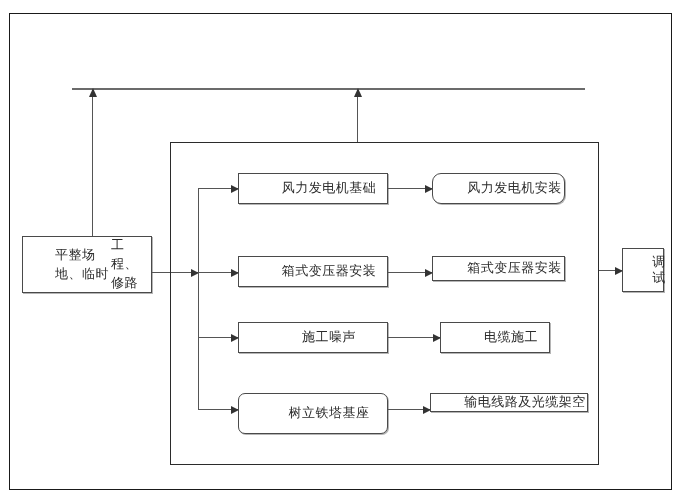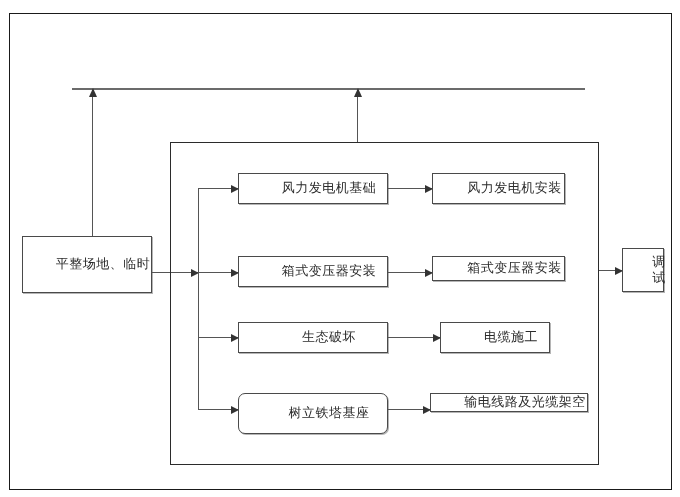--- a/index.html
+++ b/index.html
@@ -111,40 +111,41 @@
 
 
   <div class="hline thick" style="left:72px; top:88px; width:513px;"></div>
 
   <div class="vline arrow-up" style="left:92px; top:89px; height:147px;"></div>
 
   <div class="vline arrow-up" style="left:357px; top:89px; height:53px;"></div>
 
   <div class="box two-line" style="left:22px; top:236px; width:130px; height:57px; flex-direction:row;">
     <span>平整场地、临时</span>
+    <span>工程、修路</span>
   </div>
 
   <div class="hline arrow-right" style="left:152px; top:272px; width:46px;"></div>
 
   <div class="inner-frame"></div>
 
   <div class="vline" style="left:198px; top:188px; height:222px;"></div>
 
   <div class="hline arrow-right" style="left:198px; top:188px; width:40px;"></div>
   <div class="box" style="left:238px; top:173px; width:150px; height:31px;">风力发电机基础</div>
   <div class="hline arrow-right" style="left:388px; top:188px; width:44px;"></div>
-  <div class="box" style="left:432px; top:173px; width:133px; height:31px;">风力发电机安装</div>
+  <div class="box" style="left:432px; top:173px; width:133px; height:31px;border-radius:9px;">风力发电机安装</div>
 
   <div class="hline arrow-right" style="left:198px; top:272px; width:40px;"></div>
   <div class="box" style="left:238px; top:256px; width:150px; height:31px;">箱式变压器安装</div>
   <div class="hline arrow-right" style="left:388px; top:272px; width:44px;"></div>
   <div class="box" style="left:432px; top:256px; width:133px; height:25px;">箱式变压器安装</div>
 
   <div class="hline arrow-right" style="left:198px; top:337px; width:40px;"></div>
-  <div class="box" style="left:238px; top:322px; width:150px; height:31px;">生态破坏</div>
+  <div class="box" style="left:238px; top:322px; width:150px; height:31px;">施工噪声</div>
   <div class="hline arrow-right" style="left:388px; top:337px; width:52px;"></div>
   <div class="box" style="left:440px; top:322px; width:110px; height:31px;">电缆施工</div>
 
   <div class="hline arrow-right" style="left:198px; top:409px; width:40px;"></div>
   <div class="box" style="left:238px; top:393px; width:150px; height:41px;border-radius:7px;">树立铁塔基座</div>
   <div class="hline arrow-right" style="left:388px; top:409px; width:42px;"></div>
   <div class="box" style="left:430px; top:393px; width:158px; height:19px;">输电线路及光缆架空</div>
 
   <div class="hline arrow-right" style="left:599px; top:270px; width:23px;"></div>
 

